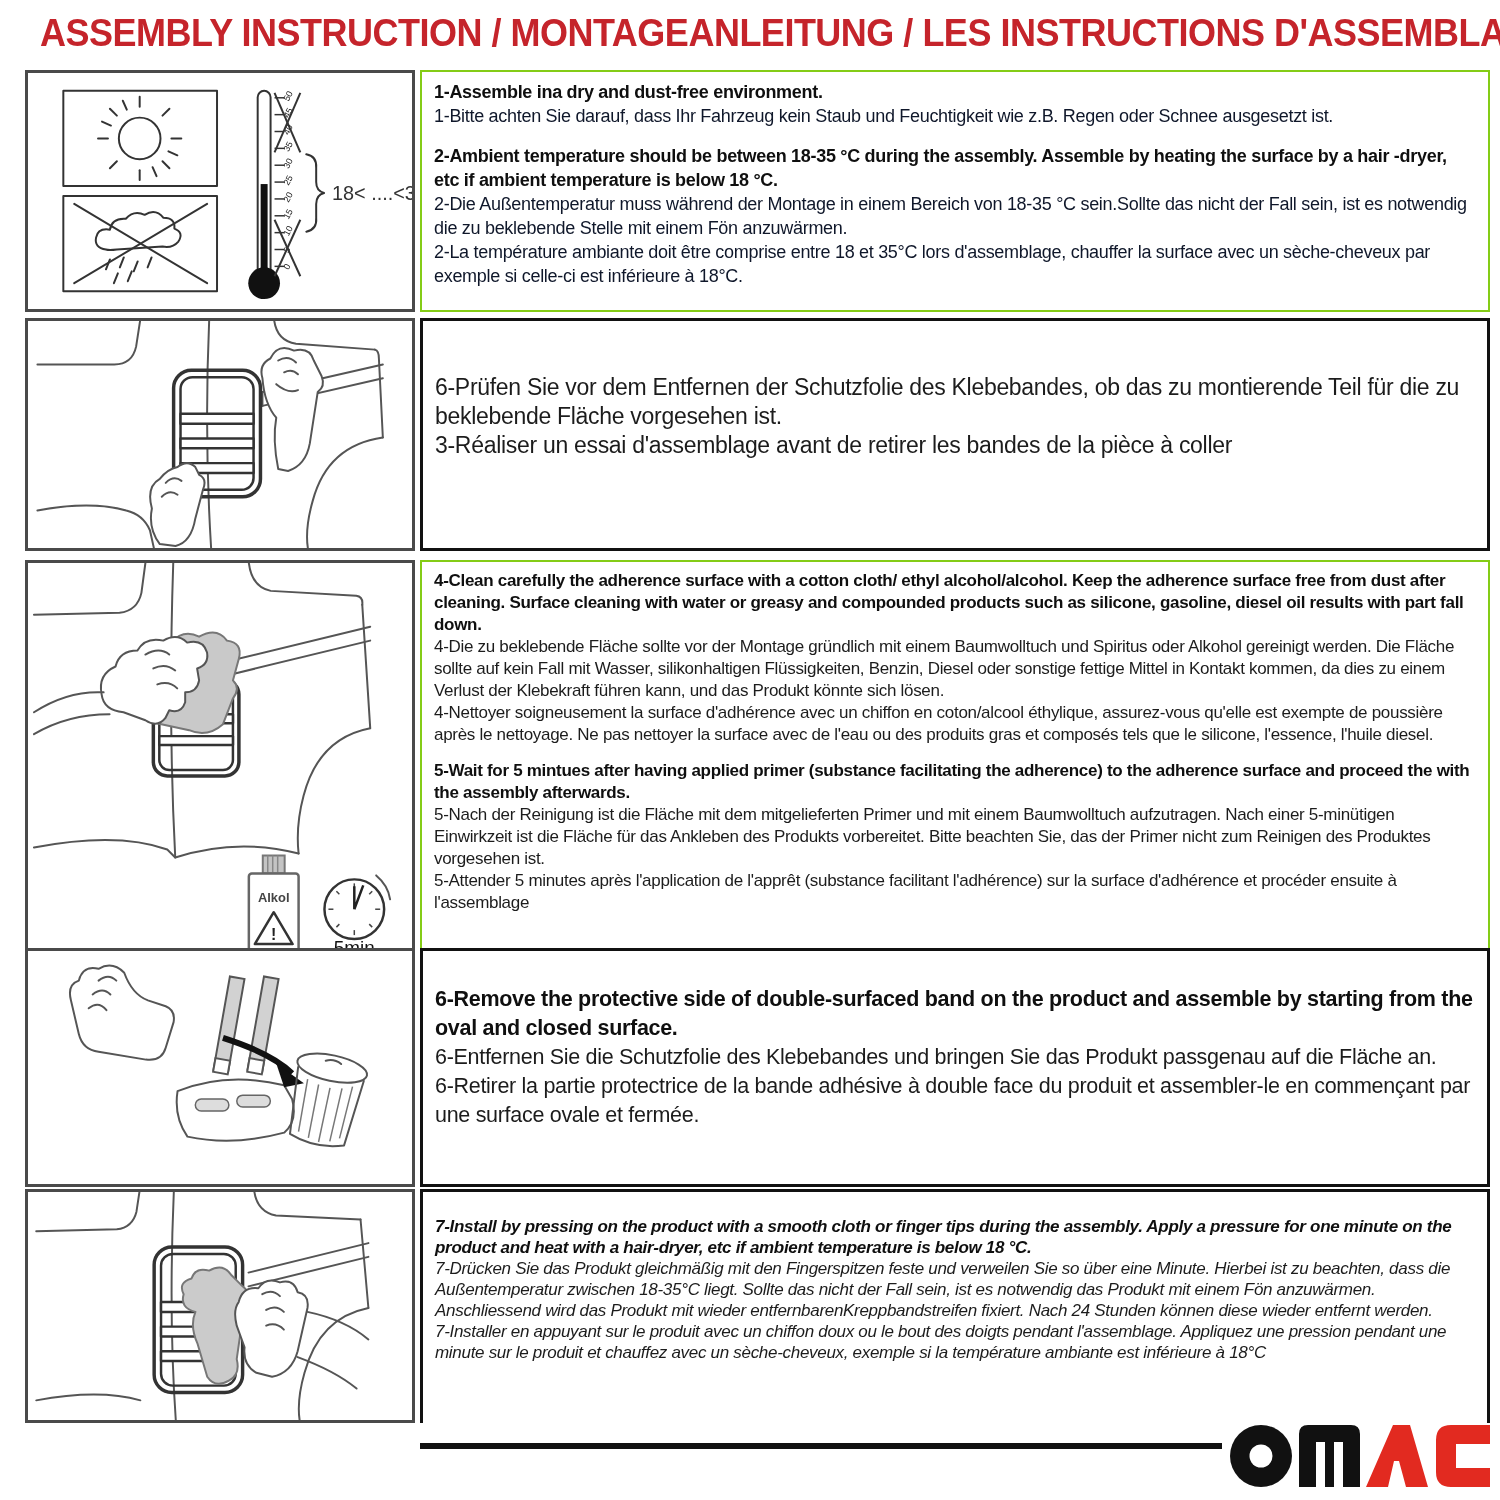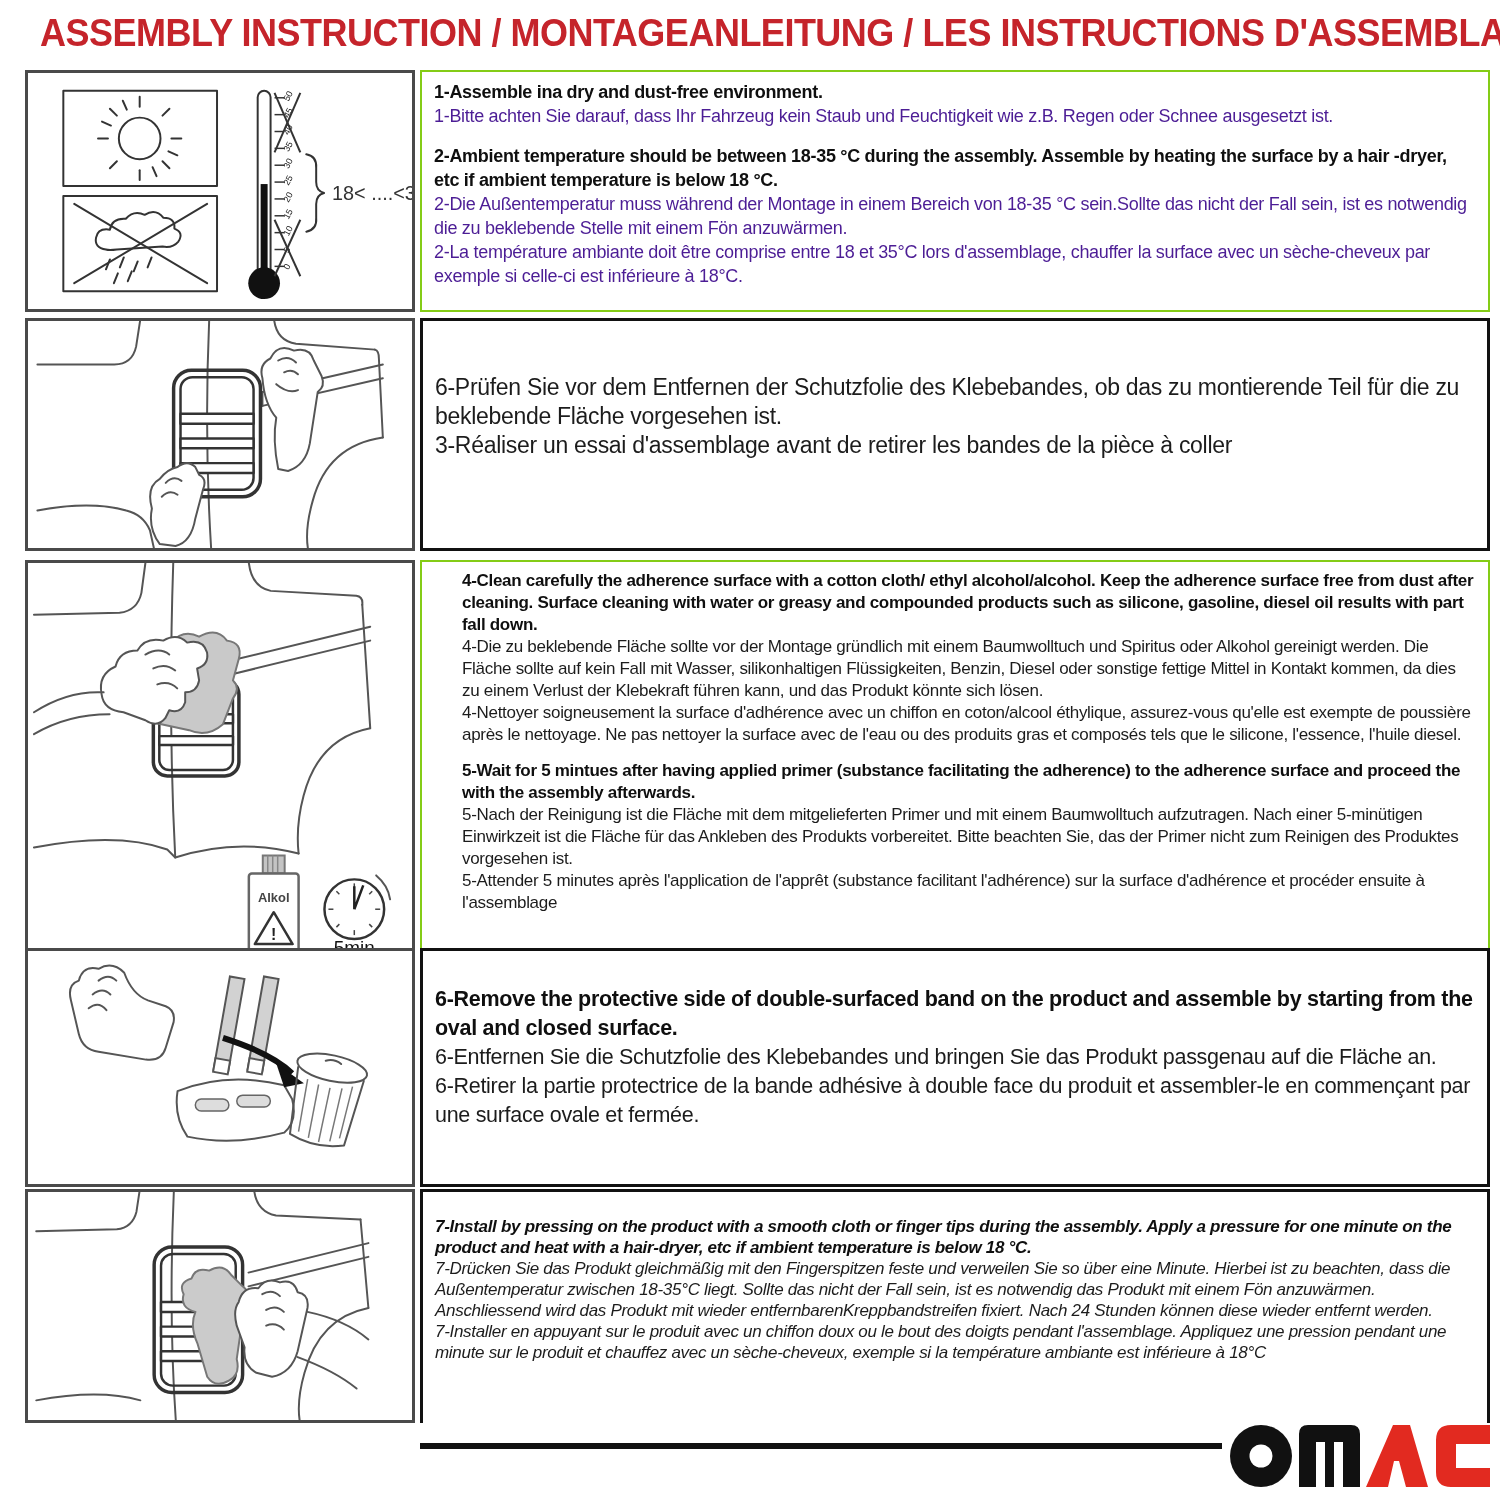--- a/index.html
+++ b/index.html
@@ -15,26 +15,26 @@
   .r4{top:948px;height:239px;}
   .r5{top:1189px;height:234px;font-style:italic;}
   .illus{position:absolute;left:0;top:0;width:390px;height:100%;box-sizing:border-box;
          border:3px solid #4a4a4a;background:#fff;}
   .illus svg{display:block;width:100%;height:100%;}
   .textbox{position:absolute;left:395px;right:0;top:0;bottom:0;box-sizing:border-box;
            border:2px solid #84cc16;background:#fff;padding:8px 14px 4px 12px;}
   .r2 .textbox,.r4 .textbox{border-width:3px;border-color:#111;}
   .r5 .textbox{border-width:3px;border-color:#111;border-bottom:none;}
   .textbox p{margin:0;letter-spacing:-0.3px;}
-  .s{font-size:18px;line-height:24px;color:#4c1d95;}
+  .s{font-size:18px;line-height:24px;color:#0f172a;}
   .b{font-weight:bold;color:#0f0f0f;}
   .gap{margin-top:16px !important;}
   .r2 .textbox{padding-top:52px;}
   .r2 .textbox p{font-size:23px;line-height:29px;}
-  .r3 .textbox p{font-size:17px;line-height:22px;margin-left:28px;}
+  .r3 .textbox p{font-size:17px;line-height:22px;}
   .r3 .gap{margin-top:14px !important;}
   .r4 .textbox{padding-top:34px;}
   .r4 .textbox p{font-size:21.5px;line-height:29px;}
   .r5 .textbox{padding-top:24px;}
   .r5 .textbox p{font-size:17px;line-height:21px;}
   .bottom-line{position:absolute;left:420px;top:1443px;width:802px;height:6px;background:#111;}
   .logo{position:absolute;left:1228px;top:1414px;width:264px;height:84px;}
   .lineart{stroke:#555;fill:none;stroke-width:2;stroke-linecap:round;stroke-linejoin:round;}
   .dark{stroke:#333;}
   .svgtext{font-family:"Liberation Sans",sans-serif;fill:#222;}

